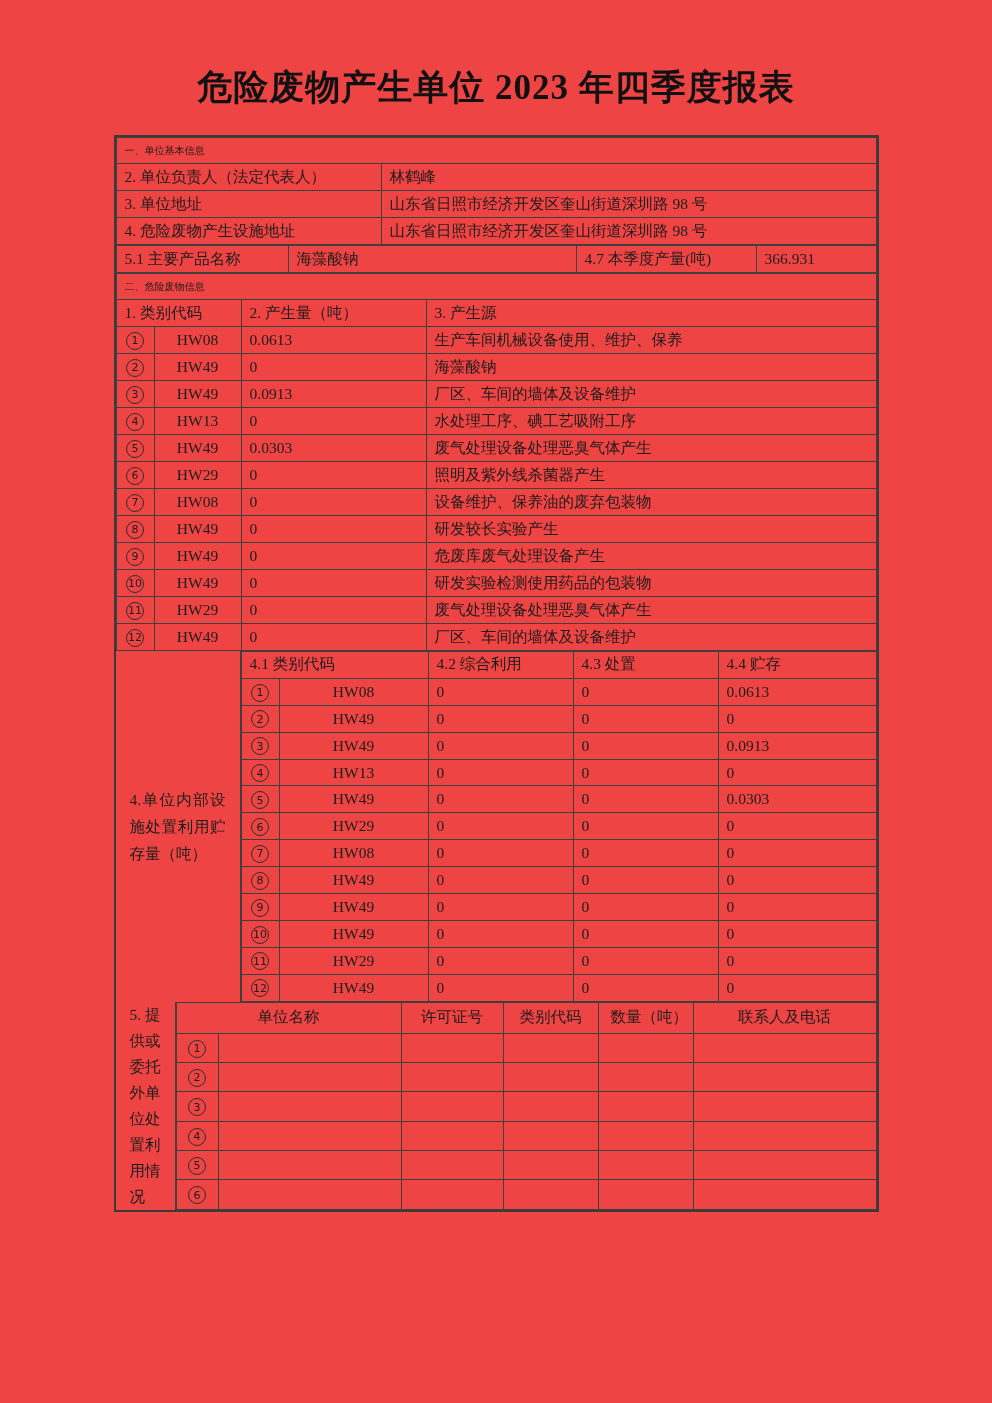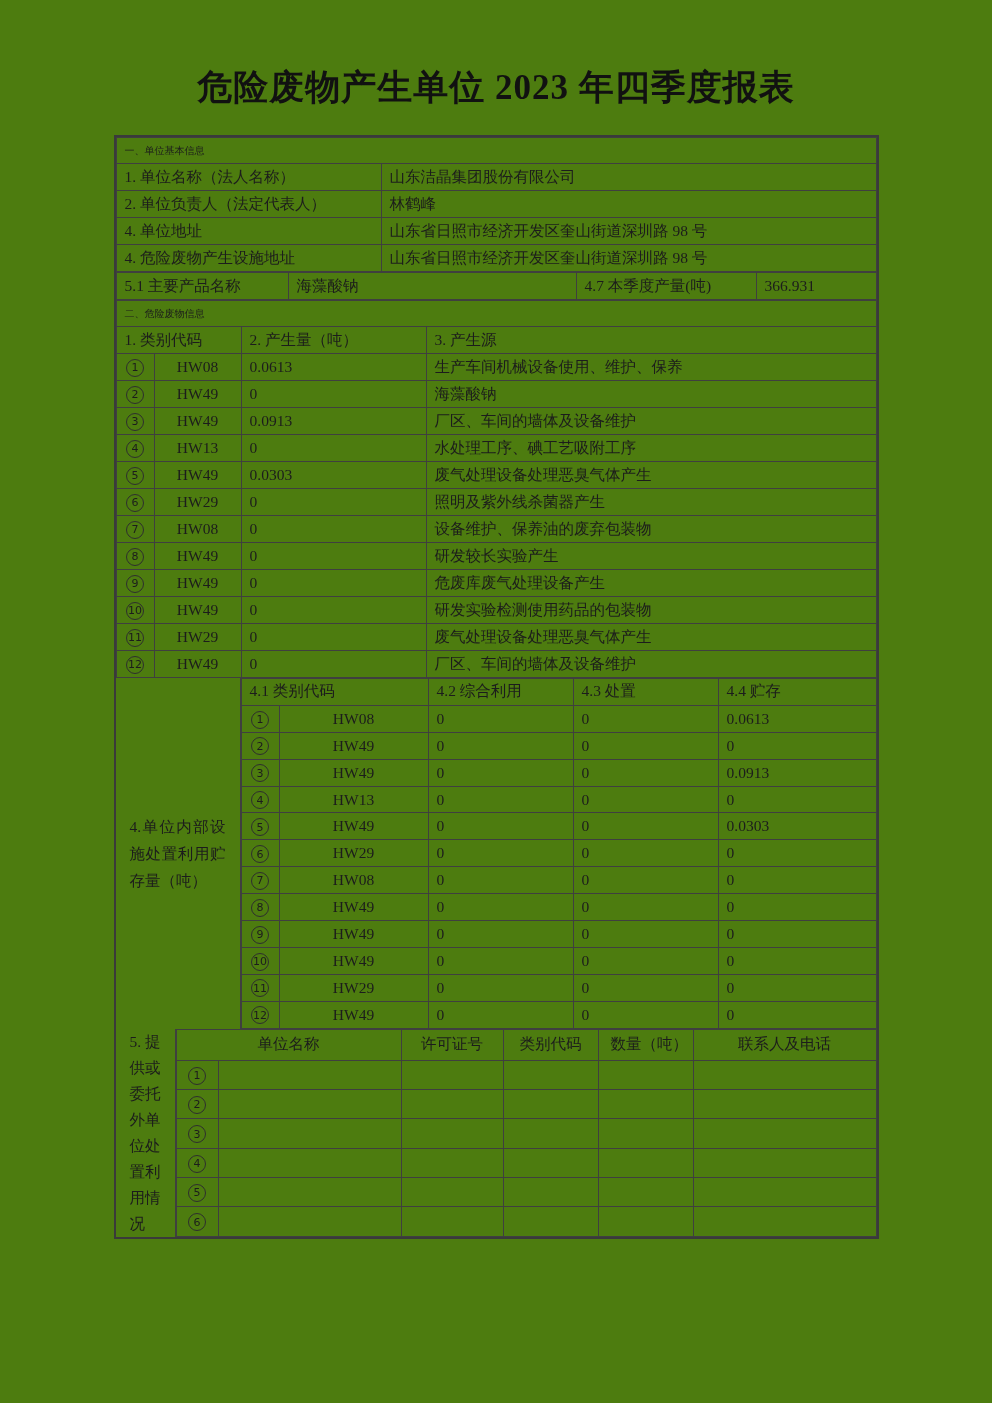--- a/index.html
+++ b/index.html
@@ -1,18 +1,18 @@
 <!DOCTYPE html>
 <html><head>
 <meta charset="utf-8">
 <style>
   * { box-sizing: border-box; margin: 0; padding: 0; }
   html, body { background: #e8e8e8; }
   .page {
-    width: 992px; height: 1403px; background: #4d7c0f;
+    width: 992px; height: 1403px; background: #ef4444;
     margin: 0 auto; position: relative;
     font-family: "Liberation Serif", "DejaVu Serif", serif;
     color: #1c1c1c;
   }
   .doc-title {
     padding-top: 64px; text-align: center;
     font-size: 35px; font-weight: bold; letter-spacing: 1px;
     color: #111;
   }
   .sheet {
@@ -62,29 +62,25 @@
           <col style="width:265px">
           <col>
         </colgroup>
       <tbody>
         <tr class="sechead">
           <td colspan="2">一、单位基本信息</td>
         </tr>
       </tbody>
       <tbody id="sec1-body">
           <tr>
-            <td>1. 单位名称（法人名称）</td>
-            <td>山东洁晶集团股份有限公司</td>
-          </tr>
-          <tr>
             <td>2. 单位负责人（法定代表人）</td>
             <td>林鹤峰</td>
           </tr>
           <tr>
-            <td>4. 单位地址</td>
+            <td>3. 单位地址</td>
             <td>山东省日照市经济开发区奎山街道深圳路 98 号</td>
           </tr>
           <tr>
             <td>4. 危险废物产生设施地址</td>
             <td>山东省日照市经济开发区奎山街道深圳路 98 号</td>
           </tr>
         </tbody>
     </table>
 
     <table>

